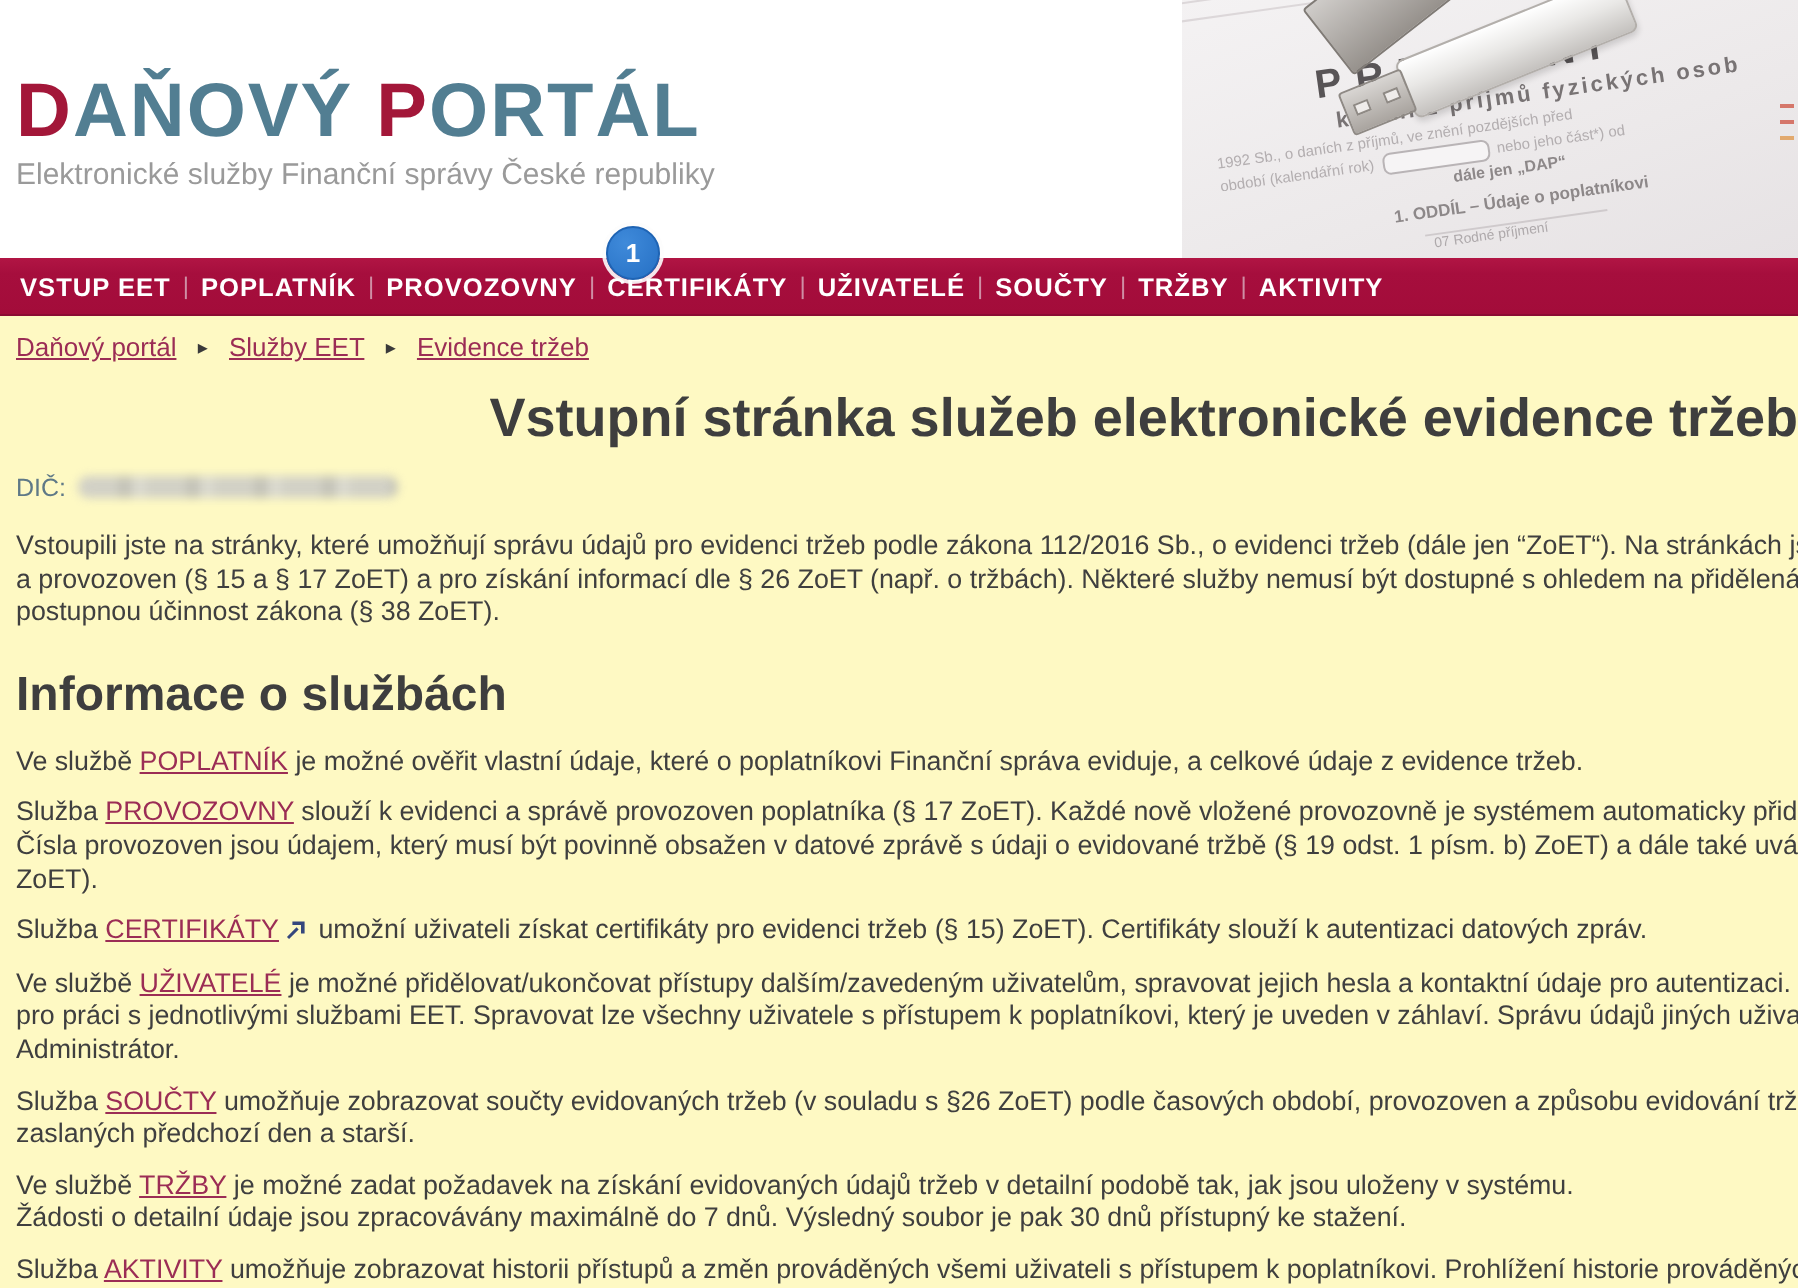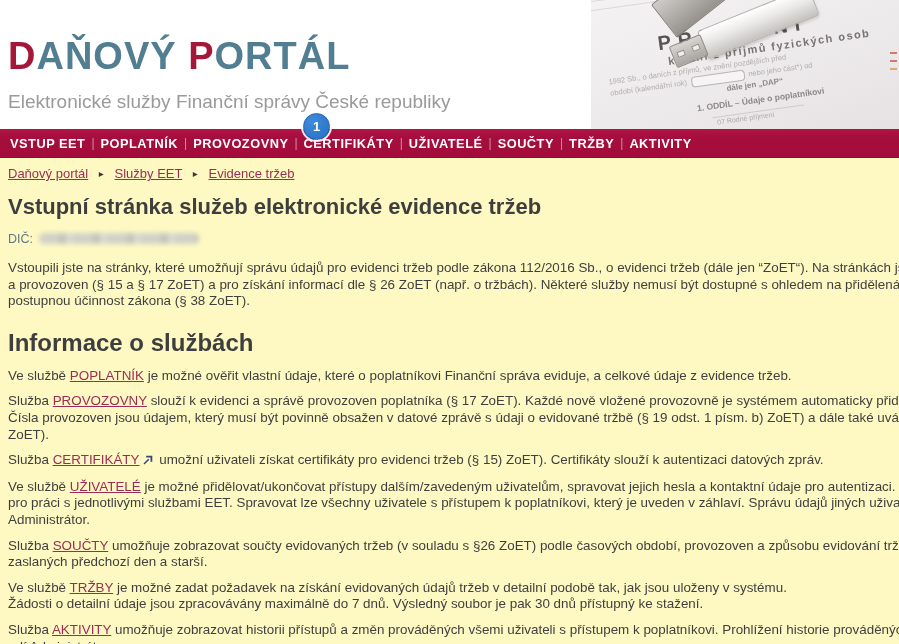--- a/index.html
+++ b/index.html
@@ -5,21 +5,21 @@
   html,body{margin:0;padding:0;background:#fff;}
   .viewport{position:relative;width:899px;height:644px;overflow:hidden;background:#fef9c3;
             font-family:"Liberation Sans", sans-serif;color:#3f3f3f;}
 
   
   .header{position:absolute;top:0;left:0;width:899px;height:129px;background:#fff;}
   .logo{position:absolute;left:8px;top:36px;cursor:pointer;}
   .logo-line{font-size:38px;font-weight:700;letter-spacing:1px;line-height:40px;color:#527e92;}
   .lg-red{color:#a31739;}
   .lg-steel{color:#527e92;}
-  .logo-sub{font-size:19px;color:#9a9a9a;margin-top:15px;}
+  .logo-sub{font-size:15px;color:#9a9a9a;margin-top:3px;}
 
   
   .photo{position:absolute;top:0;right:0;width:308px;height:129px;overflow:hidden;
          background:linear-gradient(160deg,#f4f2f3 0%,#ece9ea 60%,#e6e2e4 100%);}
   .paper{position:absolute;left:-28px;top:2px;width:420px;transform:rotate(-8deg);transform-origin:left top;}
   .paper-rule{height:0;border-top:1px solid #dcd7d9;margin:3px 0 0 10px;width:380px;}
   .ph-title{font-size:20px;font-weight:600;letter-spacing:7px;color:#585456;margin:30px 0 0 88px;}
   .ph-sub{font-size:11px;font-weight:700;letter-spacing:1.5px;color:#787374;margin:1px 0 0 96px;}
   .ph-small{font-size:7.5px;color:#b3aeb0;margin:2px 0 0 34px;white-space:nowrap;}
   .ph-box{display:inline-block;width:52px;height:9px;border:1px solid #b9b4b6;border-radius:4px;
@@ -57,21 +57,21 @@
          background:radial-gradient(circle at 35% 30%, #3f8ada, #2670c4);
          border:1px solid #1f64b4;box-shadow:0 0 0 2px rgba(253,253,253,.9);
          color:#fff;font-size:13px;font-weight:700;display:flex;align-items:center;
          justify-content:center;z-index:5;}
 
   
   .main{position:absolute;top:158px;left:0;width:899px;padding:8px 0 0 8px;box-sizing:border-box;}
   .crumbs{font-size:13px;white-space:nowrap;}
   .crumbs a{color:#9b2d55;text-decoration:underline;cursor:pointer;}
   .bsep{color:#3a3a3a;font-size:10px;margin:0 7px;vertical-align:1px;}
-  h1{font-size:22px;font-weight:700;color:#3e3e3e;margin:13px 0 5px;letter-spacing:0;}
+  h1{font-size:27px;font-weight:700;color:#3e3e3e;margin:13px 0 5px;letter-spacing:0;text-align:right;}
   .dic{font-size:12.5px;color:#5f7987;margin:12px 0 14px;}
   .dic-blur{display:inline-block;width:160px;height:11px;margin-left:6px;vertical-align:-1px;
             border-radius:5px;opacity:.8;filter:blur(2.5px);
             background:repeating-linear-gradient(90deg,#c7c7c7 0 20px,#b6b6b6 20px 27px,#d2d2d2 27px 34px);}
   .para{margin:0 0 9px;font-size:13.4px;}
   .line{white-space:nowrap;line-height:16.6px;}
   .para a,.svc-link{color:#9b2d55;text-decoration:underline;cursor:pointer;}
   h2{font-size:24px;font-weight:700;color:#3e3e3e;margin:19px 0 11px;}
   .ext-icon{display:inline-block;margin:0 2px 0 4px;vertical-align:-1px;}
 </style>

